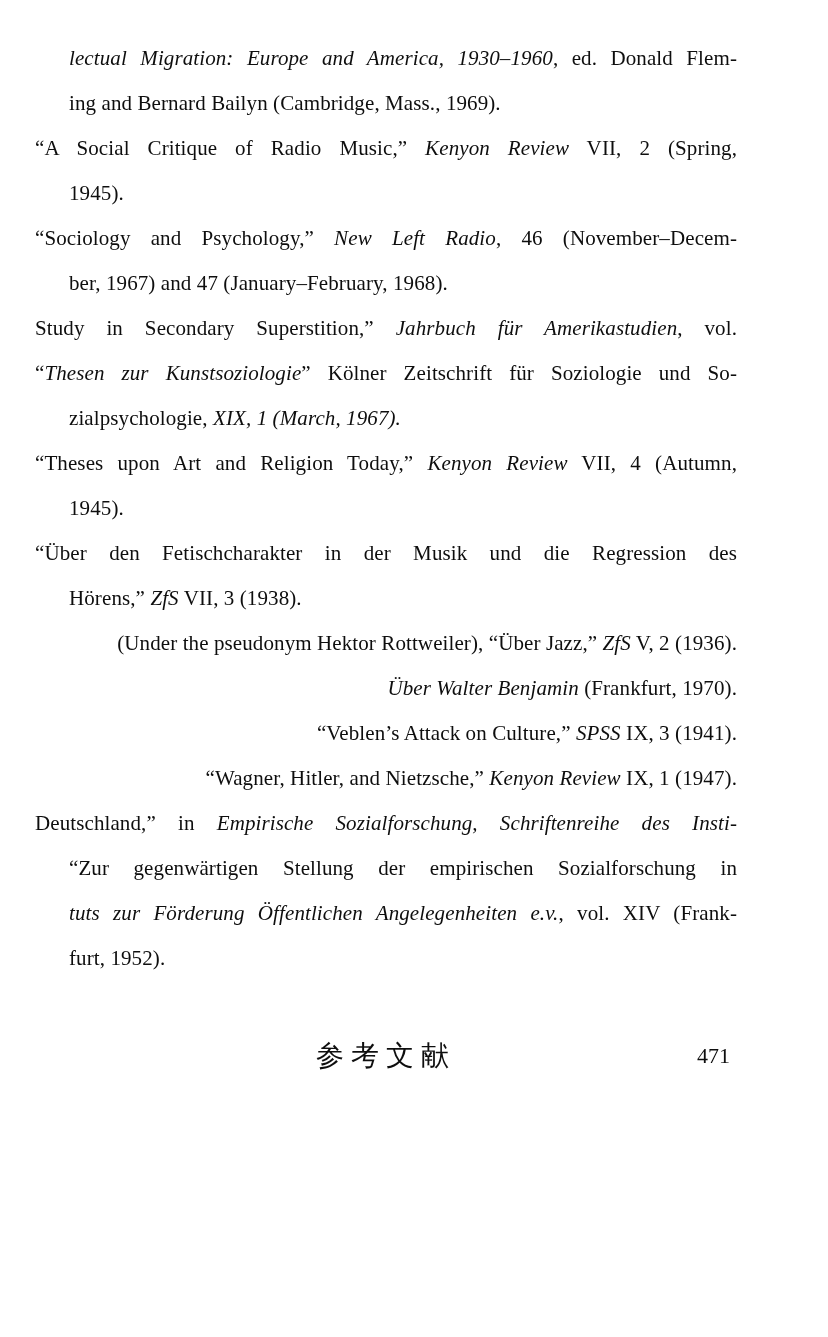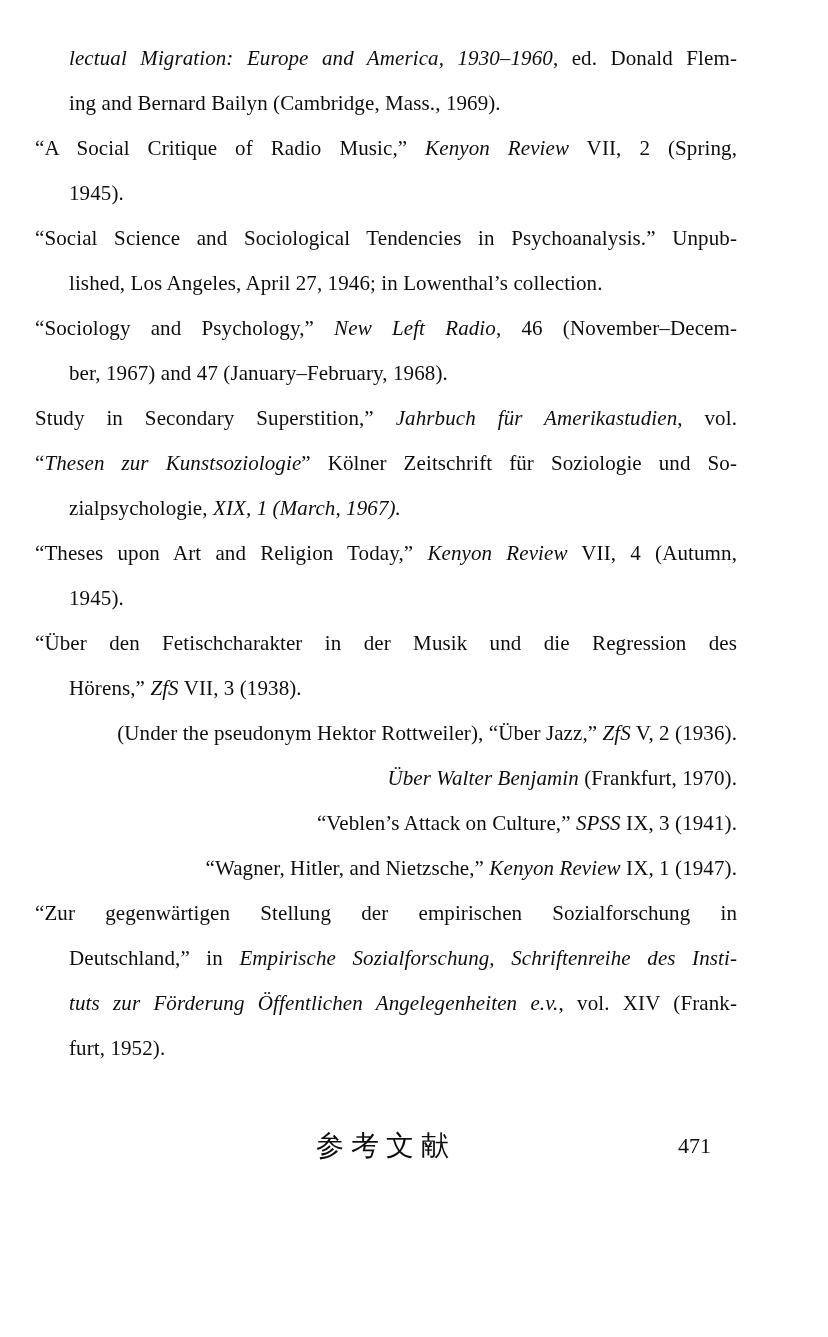--- a/index.html
+++ b/index.html
@@ -48,42 +48,38 @@
     left: 0;
     right: 0;
     text-align: center;
     font-size: 28px;
     letter-spacing: 7px;
     line-height: 45px;
     font-family: "Liberation Serif", "DejaVu Serif", serif;
   }
   .page-number {
     position: absolute;
-    right: 26px;
+    right: 7px;
     top: 0;
     font-size: 22px;
     line-height: 45px;
   }
 </style>
 </head>
 <body>
 
 <div class="page">
   <div class="bib-list">
       <div class="entry continued">
         <div class="line fill"><em>lectual Migration: Europe and America, 1930–1960</em><span>, ed. Donald Flem-</span></div>
         <div class="line"><span>ing and Bernard Bailyn (Cambridge, Mass., 1969).</span></div>
       </div>
       <div class="entry">
         <div class="line fill"><span>“A Social Critique of Radio Music,” </span><em>Kenyon Review</em><span> VII, 2 (Spring,</span></div>
         <div class="line"><span>1945).</span></div>
-      </div>
-      <div class="entry">
-        <div class="line fill"><span>“Social Science and Sociological Tendencies in Psychoanalysis.” Unpub-</span></div>
-        <div class="line"><span>lished, Los Angeles, April 27, 1946; in Lowenthal’s collection.</span></div>
       </div>
       <div class="entry">
         <div class="line fill"><span>“Sociology and Psychology,” </span><em>New Left Radio</em><span>, 46 (November–Decem-</span></div>
         <div class="line"><span>ber, 1967) and 47 (January–February, 1968).</span></div>
       </div>
       <div class="entry">
         <div class="line fill"><span>Study in Secondary Superstition,” </span><em>Jahrbuch für Amerikastudien</em><span>, vol.</span></div>
       </div>
       <div class="entry">
         <div class="line fill"><span>“</span><em>Thesen zur Kunstsoziologie</em><span>” Kölner Zeitschrift für Soziologie und So-</span></div>
@@ -103,22 +99,22 @@
       <div class="entry">
         <div class="line"><em>Über Walter Benjamin</em><span> (Frankfurt, 1970).</span></div>
       </div>
       <div class="entry">
         <div class="line"><span>“Veblen’s Attack on Culture,” </span><em>SPSS</em><span> IX, 3 (1941).</span></div>
       </div>
       <div class="entry">
         <div class="line"><span>“Wagner, Hitler, and Nietzsche,” </span><em>Kenyon Review</em><span> IX, 1 (1947).</span></div>
       </div>
       <div class="entry">
+        <div class="line fill"><span>Deutschland,” in </span><em>Empirische Sozialforschung, Schriftenreihe des Insti-</em></div>
         <div class="line fill"><span>“Zur gegenwärtigen Stellung der empirischen Sozialforschung in</span></div>
-        <div class="line fill"><span>Deutschland,” in </span><em>Empirische Sozialforschung, Schriftenreihe des Insti-</em></div>
         <div class="line fill"><em>tuts zur Förderung Öffentlichen Angelegenheiten e.v.</em><span>, vol. XIV (Frank-</span></div>
         <div class="line"><span>furt, 1952).</span></div>
       </div>
     </div>
   <div class="page-footer">
     <div class="section-title">参考文献</div>
     <div class="page-number">471</div>
   </div>
 </div>
 

